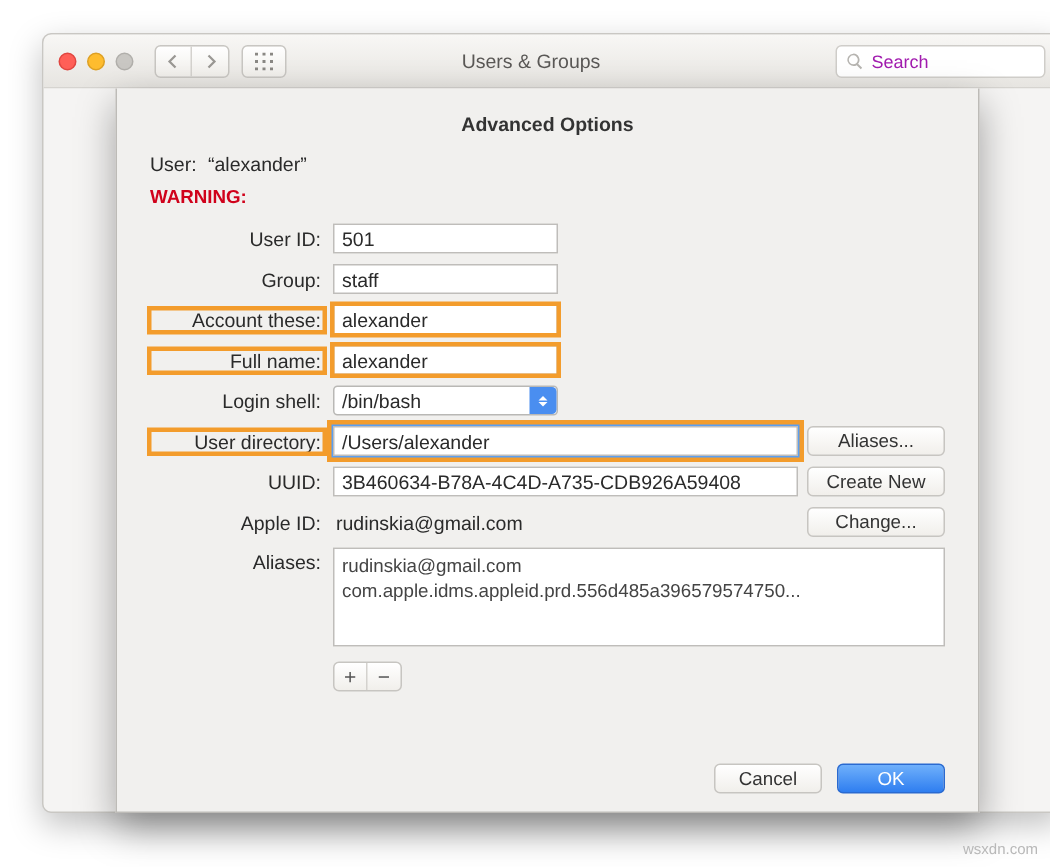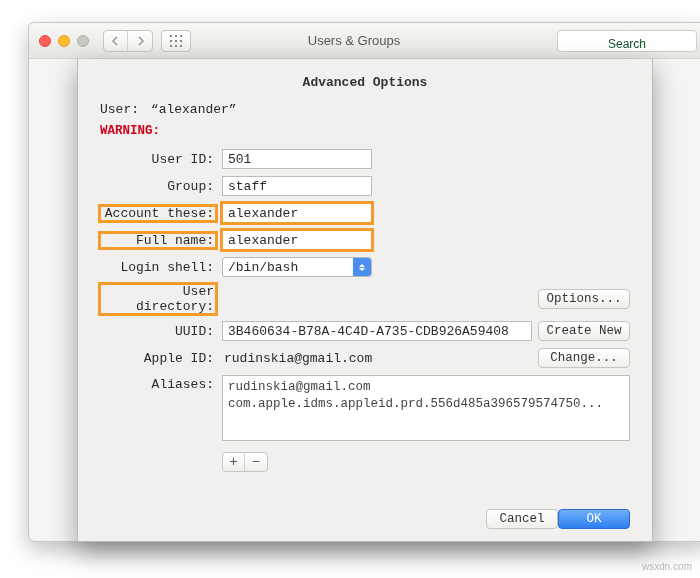--- a/index.html
+++ b/index.html
@@ -54,33 +54,31 @@
   .segbtn > div:first-child { border-right:1px solid #d4d2ce;}
   .iconbtn {
     width:30px;height:22px;border:1px solid #c8c6c2;border-radius:4px;
     background:linear-gradient(#ffffff,#f0eeea);
     display:flex;align-items:center;justify-content:center;color:#7a7874;
   }
   .wintitle { flex:1; text-align:center; color:#5a5856; font-size:13px; padding-right:40px;}
   .search {
     width:140px;height:22px;border:1px solid #cfcdc9;border-radius:4px;
     background:#ffffff; display:flex;align-items:center;gap:5px;padding:0 6px;
-    color:#14532d;
-    flex-direction:column;
+    color:#a21caf;
   }
   .search svg { width:12px;height:12px; fill:#b6b4b0;}
   .search span { font-size:12px;}
 
   .sheet {
     position:absolute; left:48px; top:36px; width:576px; height:483px;
     background:#f1f0ee; border:1px solid #bdbbb7;
     border-top:none;
     box-shadow: 0 10px 24px rgba(0,0,0,0.35);
     padding: 16px 22px 14px 22px;
-    font-family: Liberation Mono, monospace;
   }
   .sheet h2 { margin:0 0 12px; text-align:center; font-size:13px; font-weight:bold; color:#333;}
   .userline { font-size:13px; margin-bottom:6px;}
   .userline .lbl { margin-right:4px;}
   .warning { display:flex; gap:18px; margin-bottom:10px; font-size:12.5px; line-height:1.3;}
   .warning .wlabel { color:#d0021b; font-weight:bold; white-space:nowrap;}
   .warning .wtext { color:#3a3a3a;}
   .form { display:grid; grid-template-columns: 116px 1fr 92px; column-gap:6px; row-gap:7px; align-items:center;}
   .flabel { text-align:right; font-size:13px; color:#2a2a2a; padding-right:2px;}
   .tinput {
@@ -110,21 +108,21 @@
     height:20px; border:1px solid #c7c5c1; border-radius:4px;
     background:linear-gradient(#ffffff,#f1efeb); font-size:12.5px;
     padding:0 8px; color:#333; display:flex;align-items:center;justify-content:center;
     white-space:nowrap;
   }
   .hl-orange { outline:3px solid #f39c2c; outline-offset:-1px;}
   .hl-blue { outline:2px solid #5a9ff2; outline-offset:-1px;}
   .plusminus { display:inline-flex; border:1px solid #c7c5c1; border-radius:4px; background:linear-gradient(#ffffff,#f1efeb); height:20px;}
   .plusminus > div { width:22px; display:flex;align-items:center;justify-content:center; font-size:14px; color:#555;}
   .plusminus > div:first-child{border-right:1px solid #d4d2ce;}
-  .footer { position:absolute; right:22px; bottom:12px; display:flex; }
+  .footer { position:absolute; right:22px; bottom:12px; display:flex; gap:10px;}
   .footer .macbtn{width:72px;justify-content:center;}
   .footer .primary{
     background:linear-gradient(#6fb0fb,#2f7ef0); border-color:#2a6ad0; color:#fff;
   }
   .cell-span2 { grid-column: 2 / span 2;}
   .cell-input { grid-column:2; }
   .cell-btn { grid-column:3; justify-self:stretch;}
   .aliases-label { align-self:start; padding-top:2px;}
   .pm-row { grid-column:2; }
 </style>
@@ -205,22 +203,23 @@
       <div class="flabel">Login shell:</div>
       <div class="cell-input">
         <div class="select">
           <span>/bin/bash</span>
           <div class="arrow"></div>
         </div>
       </div>
       <div></div>
 
       <div class="flabel hl-orange">User directory:</div>
+      <div class="cell-input"><input class="tinput hl-blue" style="box-shadow: rgb(90, 159, 242) 0px 0px 0px 2px; outline: rgb(243, 156, 44) solid 3px; outline-offset: 1px;" value="/Users/alexander"></div>
       <div class="cell-btn">
-          <div class="macbtn">Options...</div>
+          <div class="macbtn">Aliases...</div>
         </div>
 
       <div class="flabel">UUID:</div>
       <div class="cell-input"><input class="tinput" value="3B460634-B78A-4C4D-A735-CDB926A59408" style=""></div>
       <div class="cell-btn">
           <div class="macbtn">Create New</div>
         </div>
 
       <div class="flabel">Apple ID:</div>
       <div class="cell-input" style="font-size:13px;padding:2px 2px;">rudinskia@gmail.com</div>

